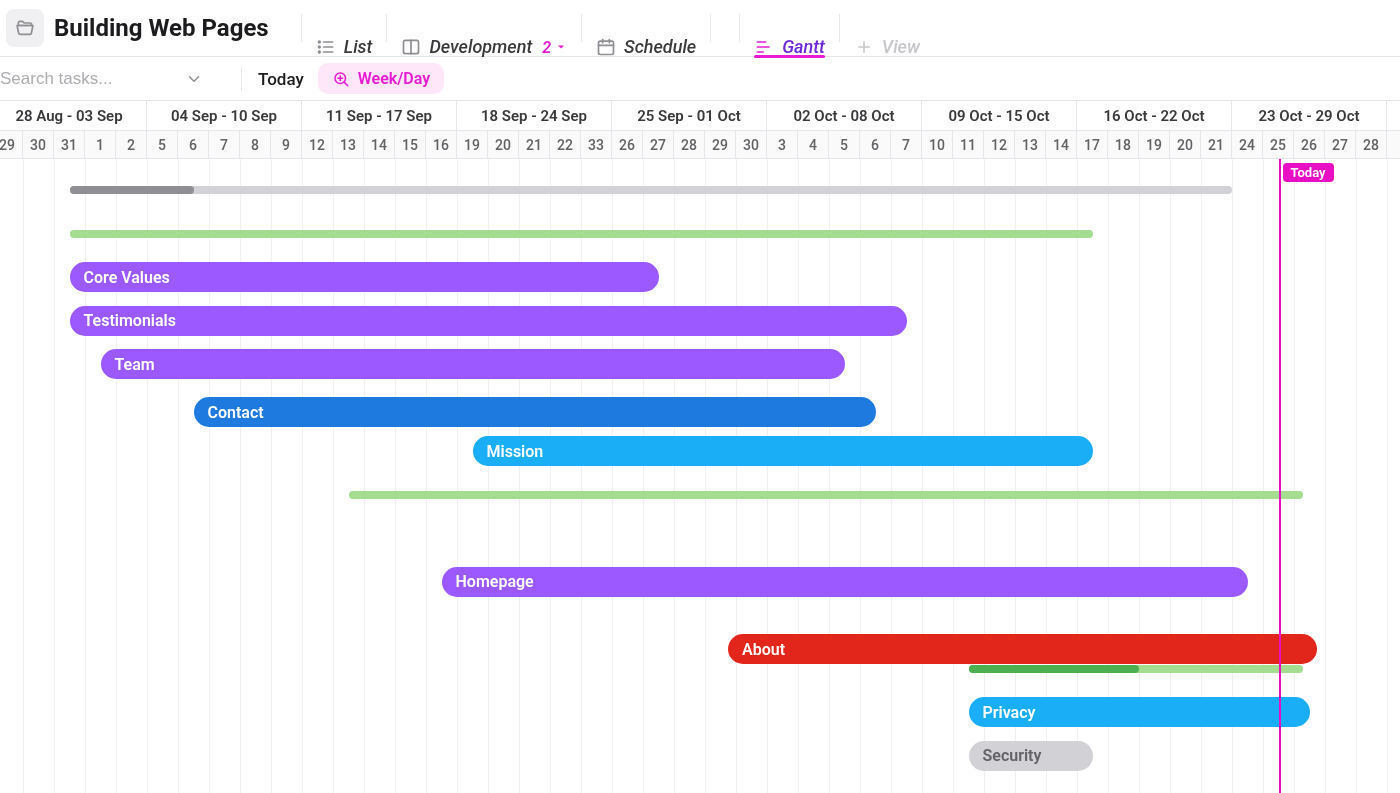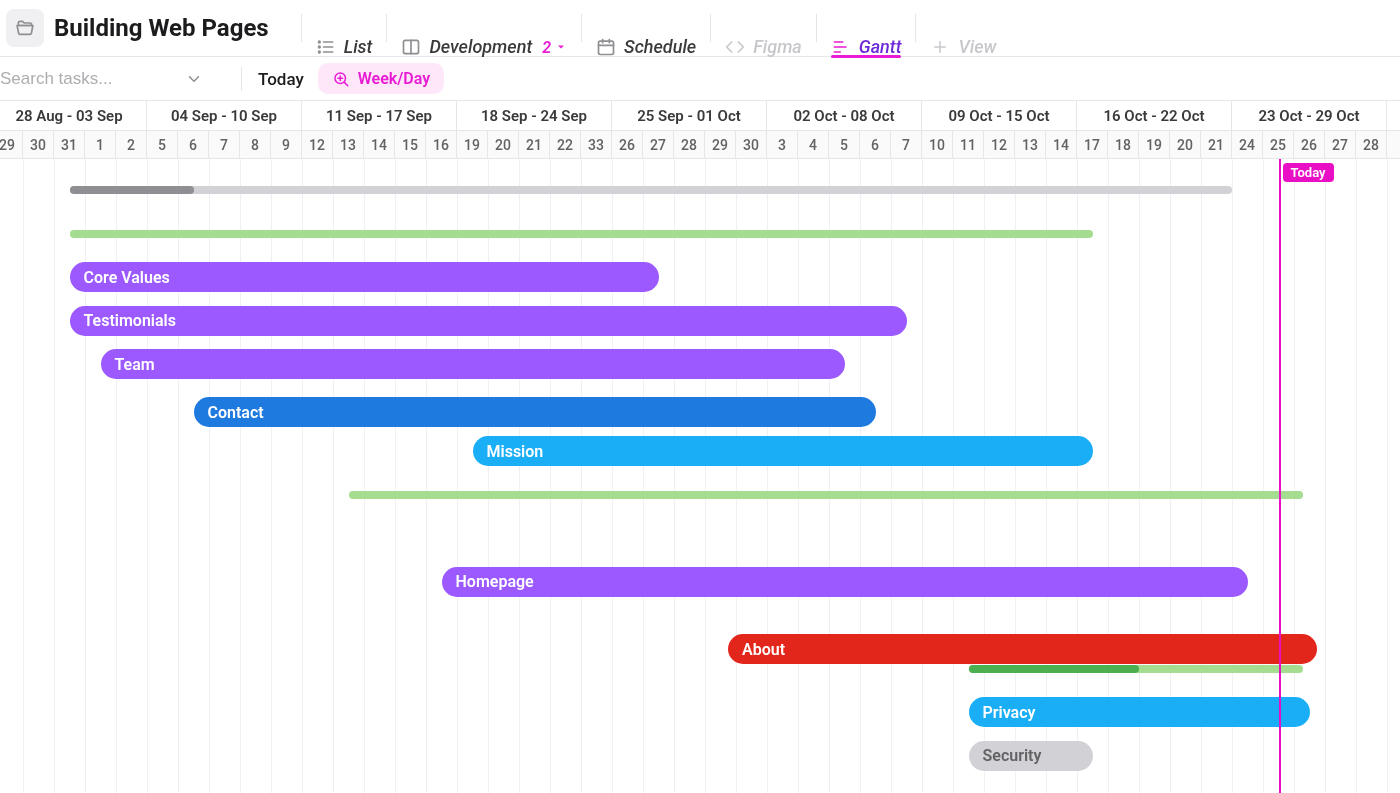--- a/index.html
+++ b/index.html
@@ -276,29 +276,20 @@
           <rect x="3" y="5" width="18" height="16" rx="2"></rect>
           <line x1="3" y1="10" x2="21" y2="10"></line>
           <line x1="8" y1="3" x2="8" y2="7"></line>
           <line x1="16" y1="3" x2="16" y2="7"></line>
         </svg>
     </span>
     <span>Schedule</span>
   </div>
 
   <div class="tab-sep"></div>
-  <div class="tab dim-tab">
-    <span class="ticon dim">
-      <svg width="20" height="20" viewBox="0 0 24 24" fill="none" stroke="currentColor" stroke-width="2" stroke-linecap="round" stroke-linejoin="round">
-          <polyline points="16 18 22 12 16 6"></polyline>
-          <polyline points="8 6 2 12 8 18"></polyline>
-        </svg>
-    </span>
-    <span>Figma</span>
-  </div>
 
   <div class="tab-sep"></div>
   <div class="tab active">
     <span class="ticon">
       <svg width="20" height="20" viewBox="0 0 24 24" fill="none" stroke="currentColor" stroke-width="2" stroke-linecap="round">
           <line x1="4" y1="6" x2="14" y2="6"></line>
           <line x1="4" y1="12" x2="18" y2="12"></line>
           <line x1="4" y1="18" x2="11" y2="18"></line>
         </svg>
     </span>

